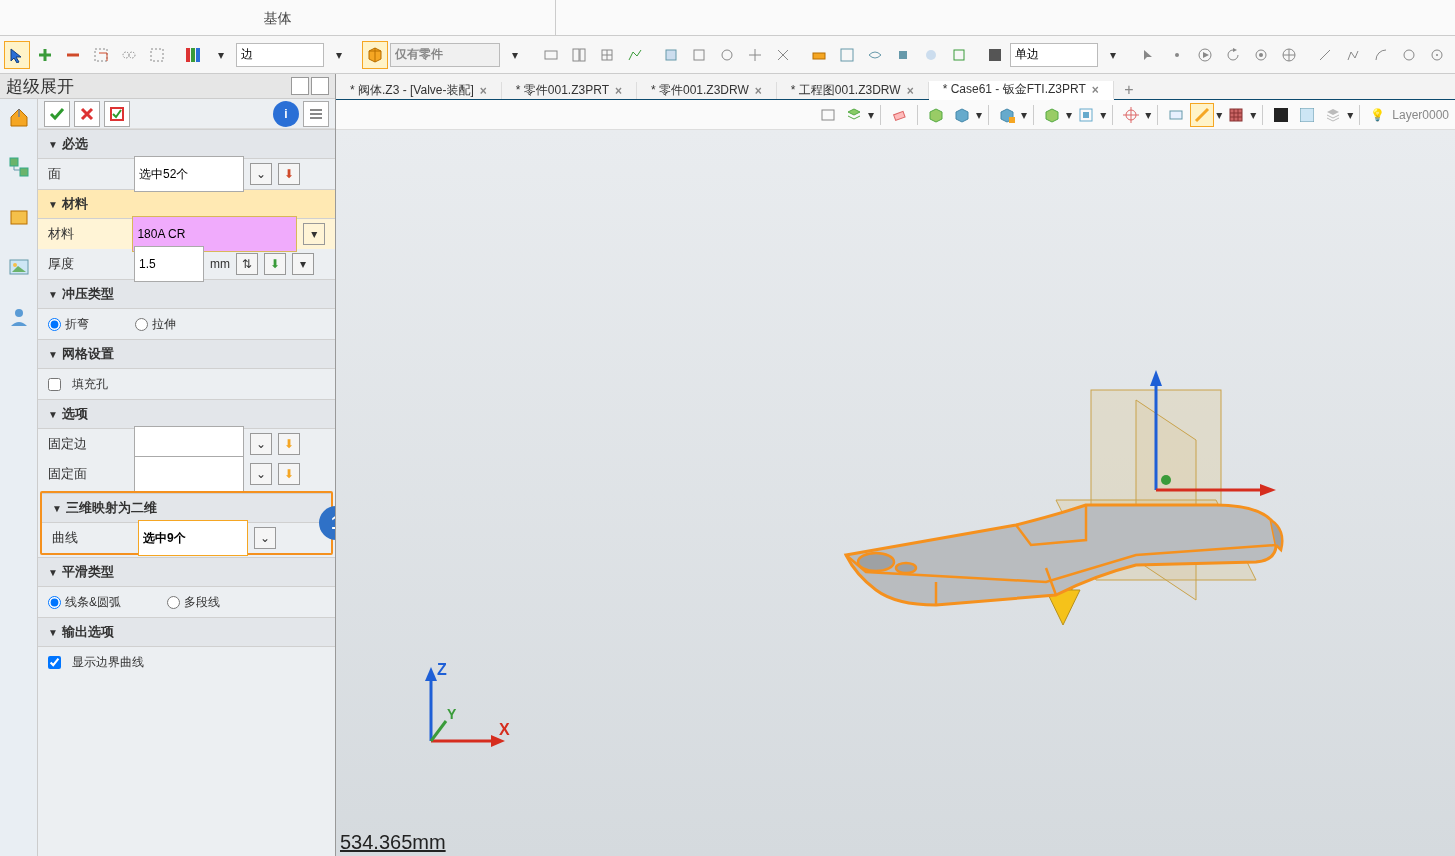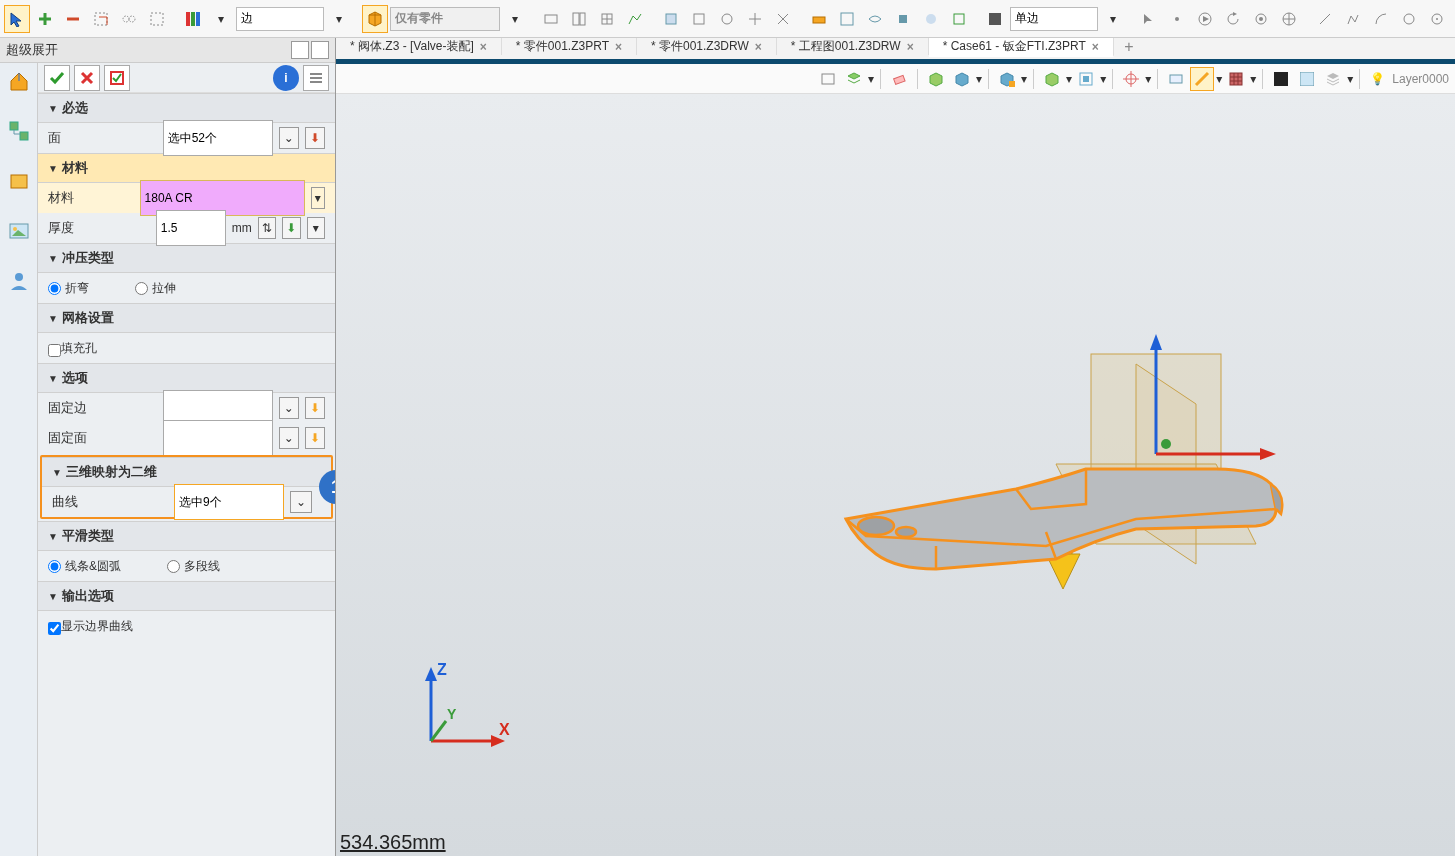--- a/index.html
+++ b/index.html
@@ -18,69 +18,72 @@
 .tb-input { height: 24px; border: 1px solid #bbb; padding: 0 4px; font-size: 12px; background: #fff; }
 .tb-readonly { background: #f0f0f0; color: #888; font-weight: bold; }
 
 svg { display: block; }
 
 
 .main-split { flex: 1; display: flex; min-height: 0; }
 
 
 .left-panel { width: 336px; background: #eceff2; display: flex; flex-direction: column; border-right: 1px solid #999; }
-.panel-title-bar { height: 24px; background: #e6e6e6; display: flex; align-items: center; padding: 12px 6px; font-size: 13px; border-bottom: 1px solid #ccc; }
+.panel-title-bar { height: 24px; background: #e6e6e6; display: flex; align-items: center; padding: 12px 6px; font-size: 17px; border-bottom: 1px solid #ccc; }
 .panel-title-bar .spacer { flex: 1; }
 .panel-title-bar .square-btn { width: 18px; height: 18px; border: 1px solid #999; margin-left: 2px; background: #fff; cursor: pointer; }
 
 .panel-body { flex: 1; display: flex; }
 .vtabs { width: 38px; background: #e9eef3; display: flex; flex-direction: column; align-items: center; padding-top: 4px; gap: 22px; border-right: 1px solid #ccc; }
 .vtabs .vtb { width: 28px; height: 28px; display: flex; align-items: center; justify-content: center; cursor: pointer; }
 
 .form-scroll { flex: 1; overflow-y: auto; }
 .cmd-header { height: 30px; display: flex; align-items: center; padding: 0 6px; gap: 4px; background: #eceff2; border-bottom: 1px solid #ddd; }
 .cmd-btn { width: 26px; height: 26px; display: flex; align-items: center; justify-content: center; border: 1px solid #aaa; background: #fff; cursor: pointer; }
 .cmd-header .spacer { flex: 1; }
 
 .section-header { height: 30px; display: flex; align-items: center; padding: 0 10px; font-size: 13px; font-weight: bold; background: #e3e6ea; border-top: 1px solid #d0d0d0; border-bottom: 1px solid #d0d0d0; cursor: pointer; }
 .section-header.hl { background: #ffe9b3; }
 .section-header .tri { margin-right: 4px; font-size: 10px; }
 
 .row { display: flex; align-items: center; padding: 4px 10px; height: 30px; gap: 6px; }
 .row label.lbl { width: 80px; font-size: 13px; }
-.row input[type=text], .row select { flex: 1; height: 28px; border: 1px solid #aaa; padding: 17px 4px; font-size: 12px; background: #fff; margin-left: 36px; }
+.row input[type=text], .row select { flex: 1; height: 28px; border: 1px solid #aaa; padding: 17px 4px; font-size: 12px; background: #fff; }
 .mini-btn { width: 22px; height: 22px; border: 1px solid #999; background: #f5f5f5; display: inline-flex; align-items: center; justify-content: center; cursor: pointer; font-size: 12px; }
 .row .radio-wrap { display: flex; align-items: center; gap: 4px; margin-right: 40px; }
-.row .chk-wrap { display: flex; align-items: flex-end; gap: 0; }
+.row .chk-wrap { display: flex; align-items: center; gap: 11px; }
 .hl-input { background: #fff; border: 1px solid #f5a623 !important; }
 .hl-box { position: relative; border: 2px solid #f5911e; border-radius: 2px; margin: 2px; }
 .step-badge { position: absolute; right: -22px; top: 50%; transform: translateY(-50%); width: 34px; height: 34px; border-radius: 50%; background: #2f71c7; color: #fff; display: flex; align-items: center; justify-content: center; font-size: 18px; font-weight: bold; }
 
 
 .work-area { flex: 1; display: flex; flex-direction: column; position: relative; }
-.doc-tabs { height: 26px; background: #f3f3f3; border-bottom: 5px solid #0c4a6e; display: flex; align-items: flex-start; }
+.doc-tabs { height: 26px; background: #f3f3f3; border-bottom: 1px solid #0c4a6e; display: flex; align-items: flex-end; }
 .doc-tab { padding: 0 14px; display: flex; align-items: center; gap: 6px; font-size: 12px; border-right: 1px solid #ddd; cursor: pointer; }
 .doc-tab.active { background: #fff; border-bottom: 2px solid #fff; margin-bottom: -1px; }
 .doc-tab .close { color: #888; font-weight: bold; cursor: pointer; }
 .doc-new { width: 30px; display: flex; align-items: center; justify-content: center; color: #888; cursor: pointer; font-size: 16px; }
 
 .vp-toolbar { height: 30px; background: #fafafa; border-bottom: 1px solid #ddd; display: flex; align-items: center; gap: 2px; padding: 0 6px; justify-content: flex-end; }
 .vp-toolbar .grp-sep { width: 1px; height: 20px; background: #ccc; margin: 0 4px; }
 .vp-btn { width: 24px; height: 24px; display: inline-flex; align-items: center; justify-content: center; cursor: pointer; border: 1px solid transparent; }
 .vp-btn.active { background: #fff3c8; border: 1px solid #f5a623; }
 
 .viewport { flex: 1; background: linear-gradient(#e9ecef, #d5dade); position: relative; overflow: hidden; }
 .triad { position: absolute; left: 75px; bottom: 95px; }
 .status-mm { position: absolute; left: 0; bottom: 0; font-size: 20px; color: #222; padding: 2px 4px; text-decoration: underline; }
 </style>
 </head>
 <body>
 
 <div class="app">
 
+  <div class="ribbon-tab">
+    <div class="tab-item">基体</div>
+  </div>
 
   <div class="toolbar">
     <span class="tb-btn" style="background:#fff3c8;border:1px solid #f5a623">
       <svg width="16" height="16">
           <path d="M2 2 L2 14 L5 11 L8 16 L10 15 L7 10 L12 10 Z" fill="#2a6fd6" stroke="#14407d"></path>
         </svg>
     </span>
     <span class="tb-btn">
         <svg width="14" height="14">
           <path d="M7 1v12M1 7h12" stroke="#3a9b3a" stroke-width="3"></path>
@@ -430,21 +433,21 @@
             <span class="mini-btn" style="color:#f5a623">⬇</span>
           </div>
 
           <div class="hl-box">
             <div class="section-header">
                 <span class="tri">▼</span>
                 <span>三维映射为二维</span>
               </div>
             <div class="row">
               <label class="lbl">曲线</label>
-              <input type="text" class="hl-input" style="width: 110px; flex: 0 0 auto;" value="选中9个">
+              <input type="text" class="hl-input" style="width: 110px; flex: 0 0 auto; font-weight: bold;" value="选中9个">
               <span class="mini-btn">⌄</span>
             </div>
             <div class="step-badge">1</div>
           </div>
 
           <div class="section-header">
               <span class="tri">▼</span>
               <span>平滑类型</span>
             </div>
           <div class="row">

